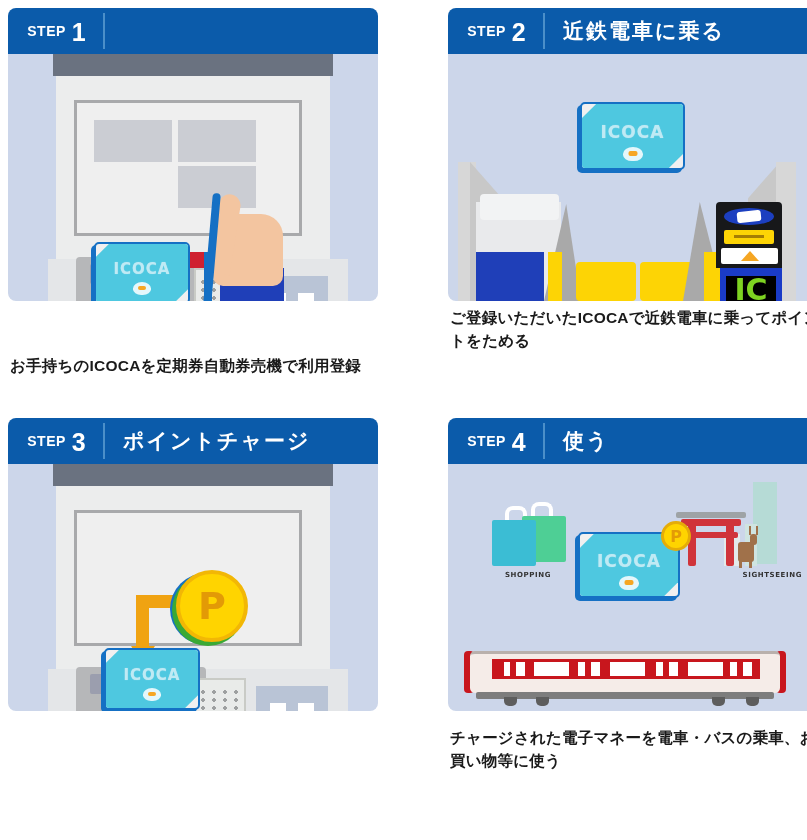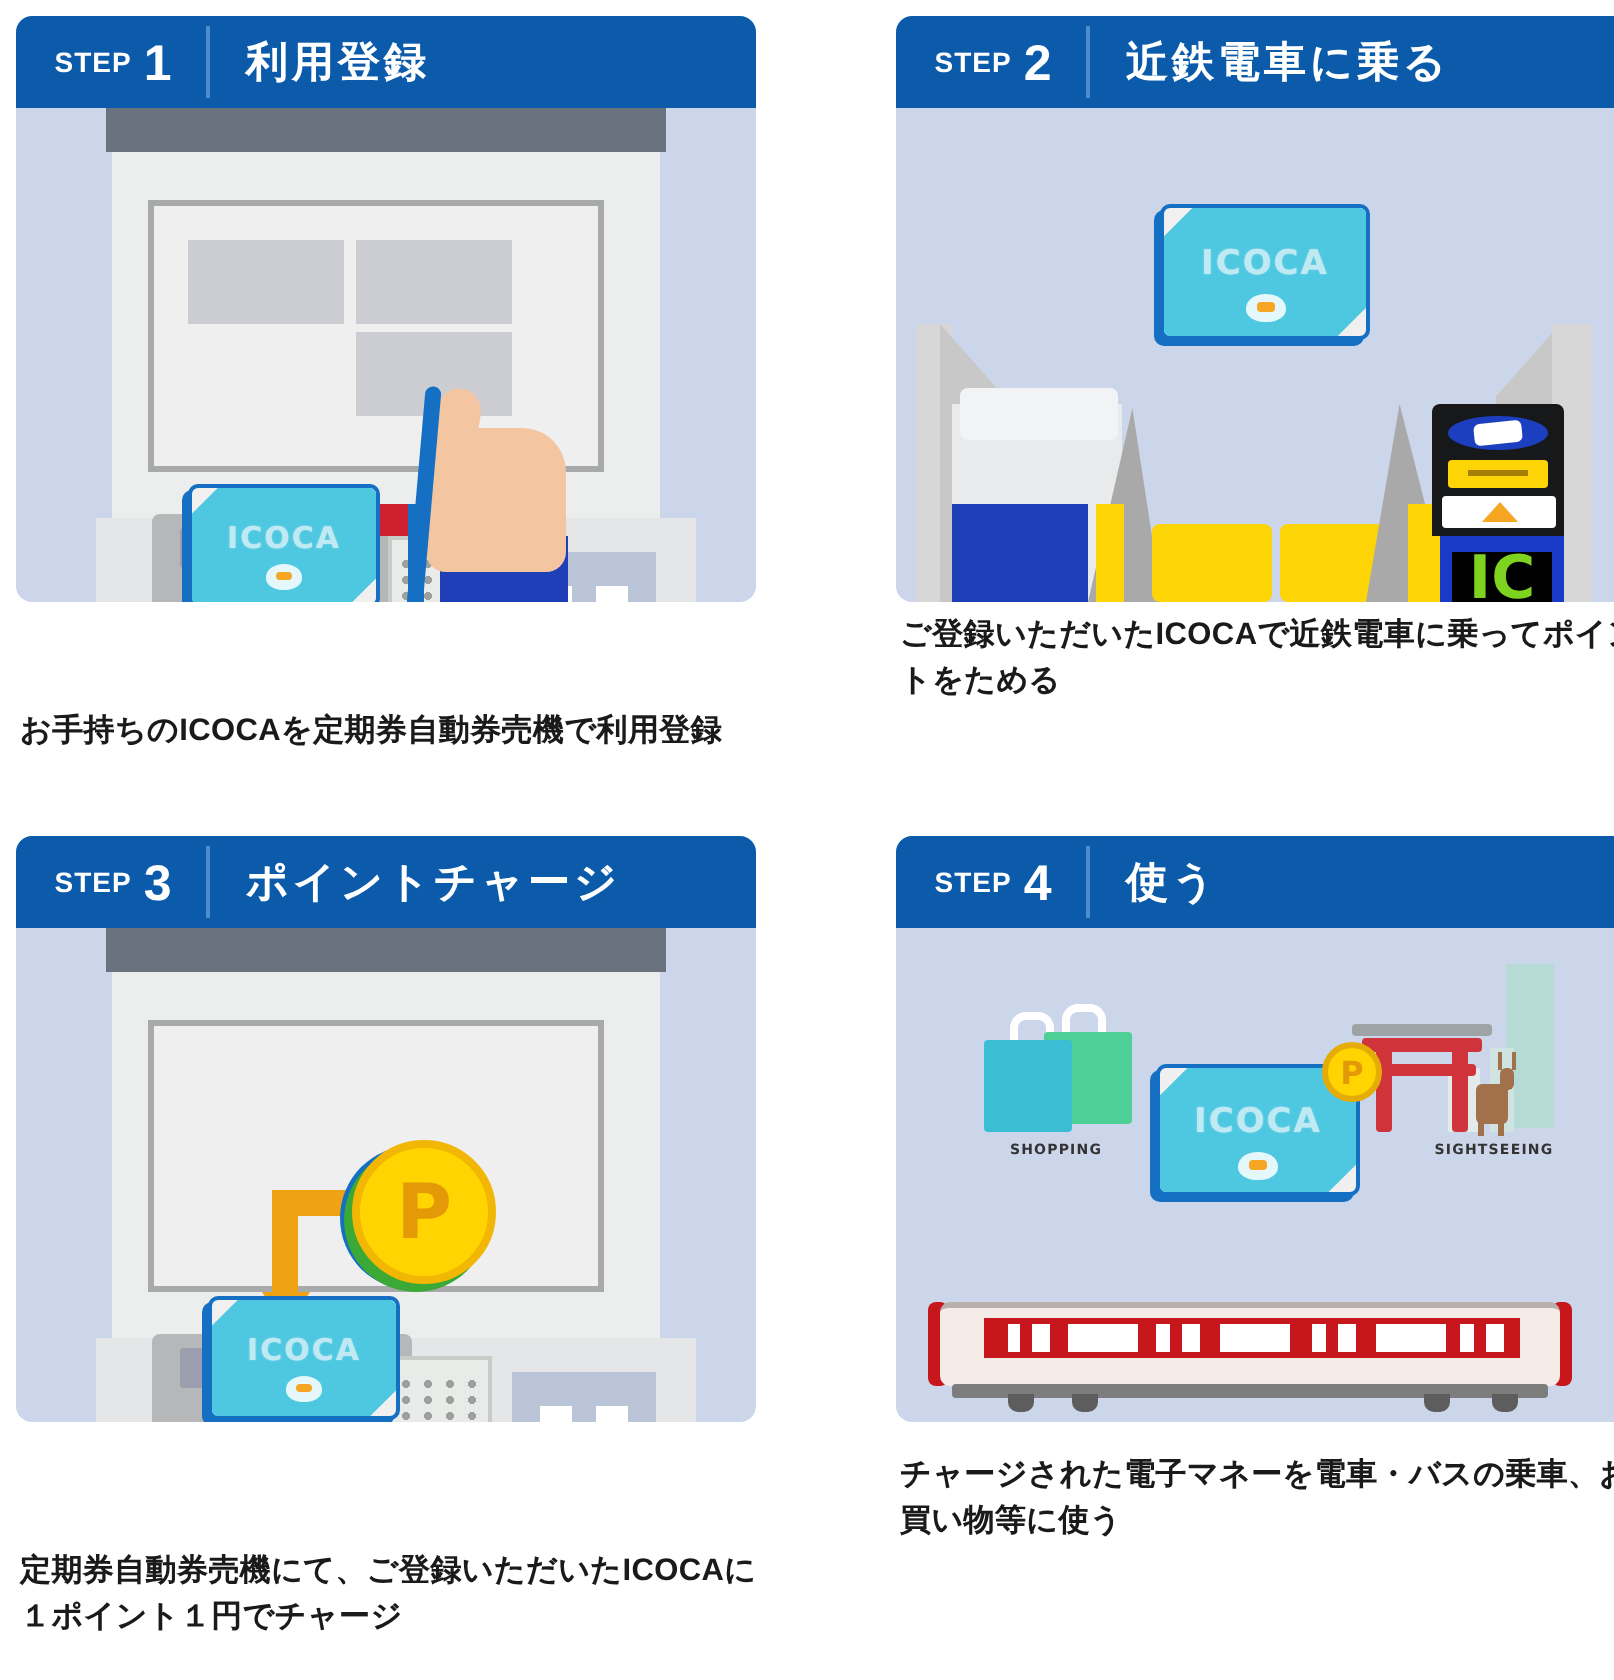--- a/index.html
+++ b/index.html
@@ -441,21 +441,20 @@
 <div class="page">
 
   <div class="grid">
 
     <div class="step c0 r0">
       <div class="hdr">
         <div class="stepno">
           <span class="step-word">STEP</span>
           <span class="step-num">1</span>
         </div>
-        <div class="title">利用登録</div>
       </div>
       <div class="illus">
         <div class="machine-top"></div>
         <div class="machine-body"></div>
         <div class="machine-screen-frame"></div>
         <div class="screen-tile" style="left:86px;top:66px;width:78px;height:42px;"></div>
         <div class="screen-tile" style="left:170px;top:66px;width:78px;height:42px;"></div>
         <div class="screen-tile" style="left:170px;top:112px;width:78px;height:42px;"></div>
         <div class="counter"></div>
         <div class="scanner"></div>
@@ -583,21 +582,21 @@
         <div class="torii-top" style="left:233px;top:55px;width:60px;height:7px;"></div>
         <div class="torii-top" style="left:236px;top:68px;width:54px;height:6px;"></div>
         <div class="torii-top" style="left:240px;top:58px;width:8px;height:44px;"></div>
         <div class="torii-top" style="left:278px;top:58px;width:8px;height:44px;"></div>
         <div class="deer" style="left:290px;top:78px;width:16px;height:20px;border-radius:3px;"></div>
         <div class="deer" style="left:302px;top:70px;width:7px;height:11px;border-radius:3px;"></div>
         <div class="deer" style="left:301px;top:62px;width:2px;height:9px;"></div>
         <div class="deer" style="left:308px;top:62px;width:2px;height:9px;"></div>
         <div class="deer" style="left:291px;top:95px;width:3px;height:9px;"></div>
         <div class="deer" style="left:301px;top:95px;width:3px;height:9px;"></div>
-        <div class="icon-label" style="left:244px;top:107px;width:110px;">SIGHTSEEING</div>
+        <div class="icon-label" style="left:244px;top:107px;width:110px;text-align:right;">SIGHTSEEING</div>
 
         <div class="icoca" style="left:130px;top:68px;width:102px;height:66px;">
           <div class="face"></div>
           <div class="word" style="top:17px;font-size:17px;">ICOCA</div>
           <div class="ico-mascot" style="top:42px;width:20px;height:14px;"></div>
           <div class="ico-beak" style="top:46px;width:9px;height:5px;"></div>
         </div>
         <div class="p-coin" style="left:213px;top:57px;width:30px;height:30px;">
           <span>P</span>
         </div>
@@ -623,16 +622,15 @@
           <div class="wheel" style="left:72px;"></div>
           <div class="wheel" style="left:248px;"></div>
           <div class="wheel" style="left:282px;"></div>
         </div>
       </div>
     </div>
   </div>
 
   <div class="caption c0 r0">お手持ちのICOCAを定期券自動券売機で利用登録</div>
   <div class="caption c1 r0">ご登録いただいたICOCAで近鉄電車に乗ってポイントをためる</div>
-  <div class="caption c0 r1">定期券自動券売機にて、ご登録いただいたICOCAに１ポイント１円でチャージ</div>
   <div class="caption c1 r1">チャージされた電子マネーを電車・バスの乗車、お買い物等に使う</div>
 
 </div>
 
 </body></html>

